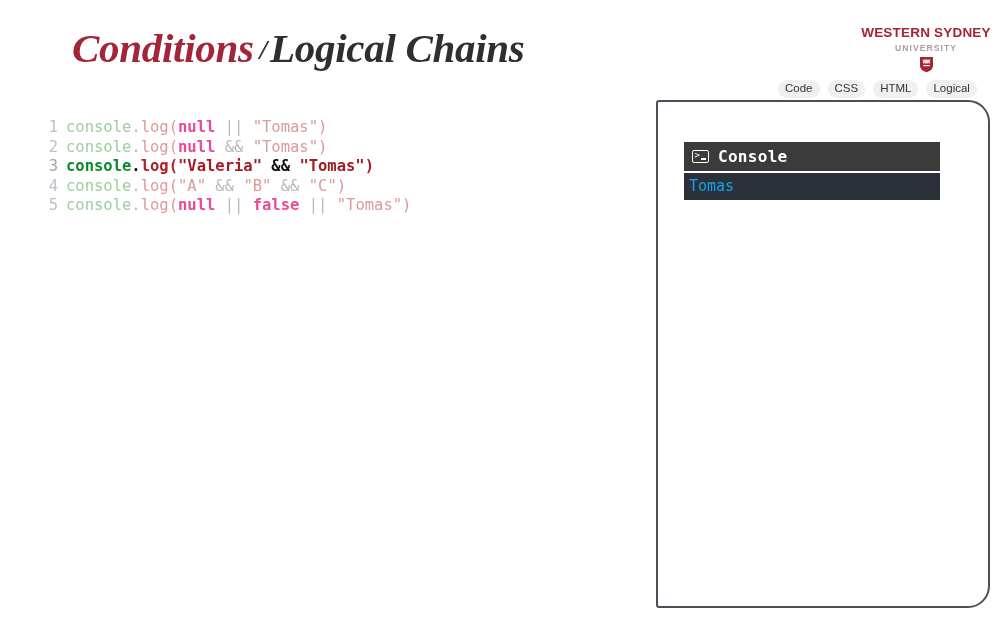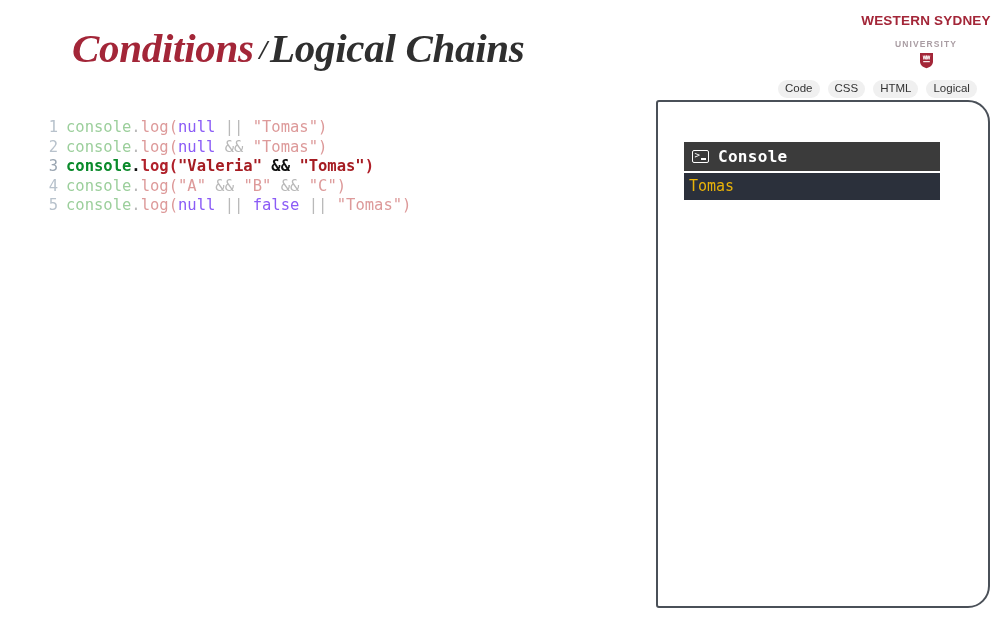--- a/index.html
+++ b/index.html
@@ -62,21 +62,21 @@
     width: 10px;
     text-align: right;
     margin-right: 8px;
   }
   
   .dim .tok-obj   { color: #9ccf9c; }
   .dim .tok-dot   { color: #b9b9b9; }
   .dim .tok-fn    { color: #dd9a9a; }
   .dim .tok-punct { color: #dd9a9a; }
   .dim .tok-str   { color: #dd9a9a; }
-  .dim .tok-kw    { color: #8b5cf6; }
+  .dim .tok-kw    { color: #ec4899; font-weight: bold; }
   .dim .tok-op    { color: #b9b9b9; }
 
   
   .focus { font-weight: bold; }
   .focus .ln      { color: #9aa5b1; font-weight: normal; }
   .focus .tok-obj { color: #0a8a2a; }
   .focus .tok-dot { color: #111111; }
   .focus .tok-fn  { color: #b0202a; }
   .focus .tok-punct { color: #b0202a; }
   .focus .tok-str { color: #a51c22; }
@@ -90,28 +90,29 @@
     width: 132px;
     text-align: center;
     line-height: 1;
   }
   #logo-line1 {
     font-family: "Liberation Sans", sans-serif;
     font-weight: bold;
     font-size: 13.5px;
     letter-spacing: 0.2px;
     color: #a32638;
+    margin-top: 12px;
   }
   #logo-line2 {
     font-family: "Liberation Sans", sans-serif;
     font-weight: bold;
     font-size: 8.5px;
     letter-spacing: 1.1px;
     color: #9b8c93;
-    margin-top: 12px;
+    margin-top: 4px;
     opacity: 0.85;
     text-align: center;
   }
   #logo-crest {
     margin-top: 4px;
     display: inline-block;
   }
 
   
   #tab-bar {
@@ -200,21 +201,21 @@
     top: 71px;
     width: 256px;
     height: 27px;
     background: #2b303b;
     box-sizing: border-box;
     display: flex;
     align-items: center;
     padding-left: 5px;
   }
   .console-row-text {
-    color: #eab308;
+    color: #0ea5e9;
     font-family: "DejaVu Sans Mono", monospace;
     font-size: 15px;
     line-height: 17px;
   }
 </style>
 </head>
 <body>
 
 <div id="slide-title">
   <span class="title-main">Conditions</span><span class="title-sep">/</span><span class="title-sub">Logical Chains</span>

